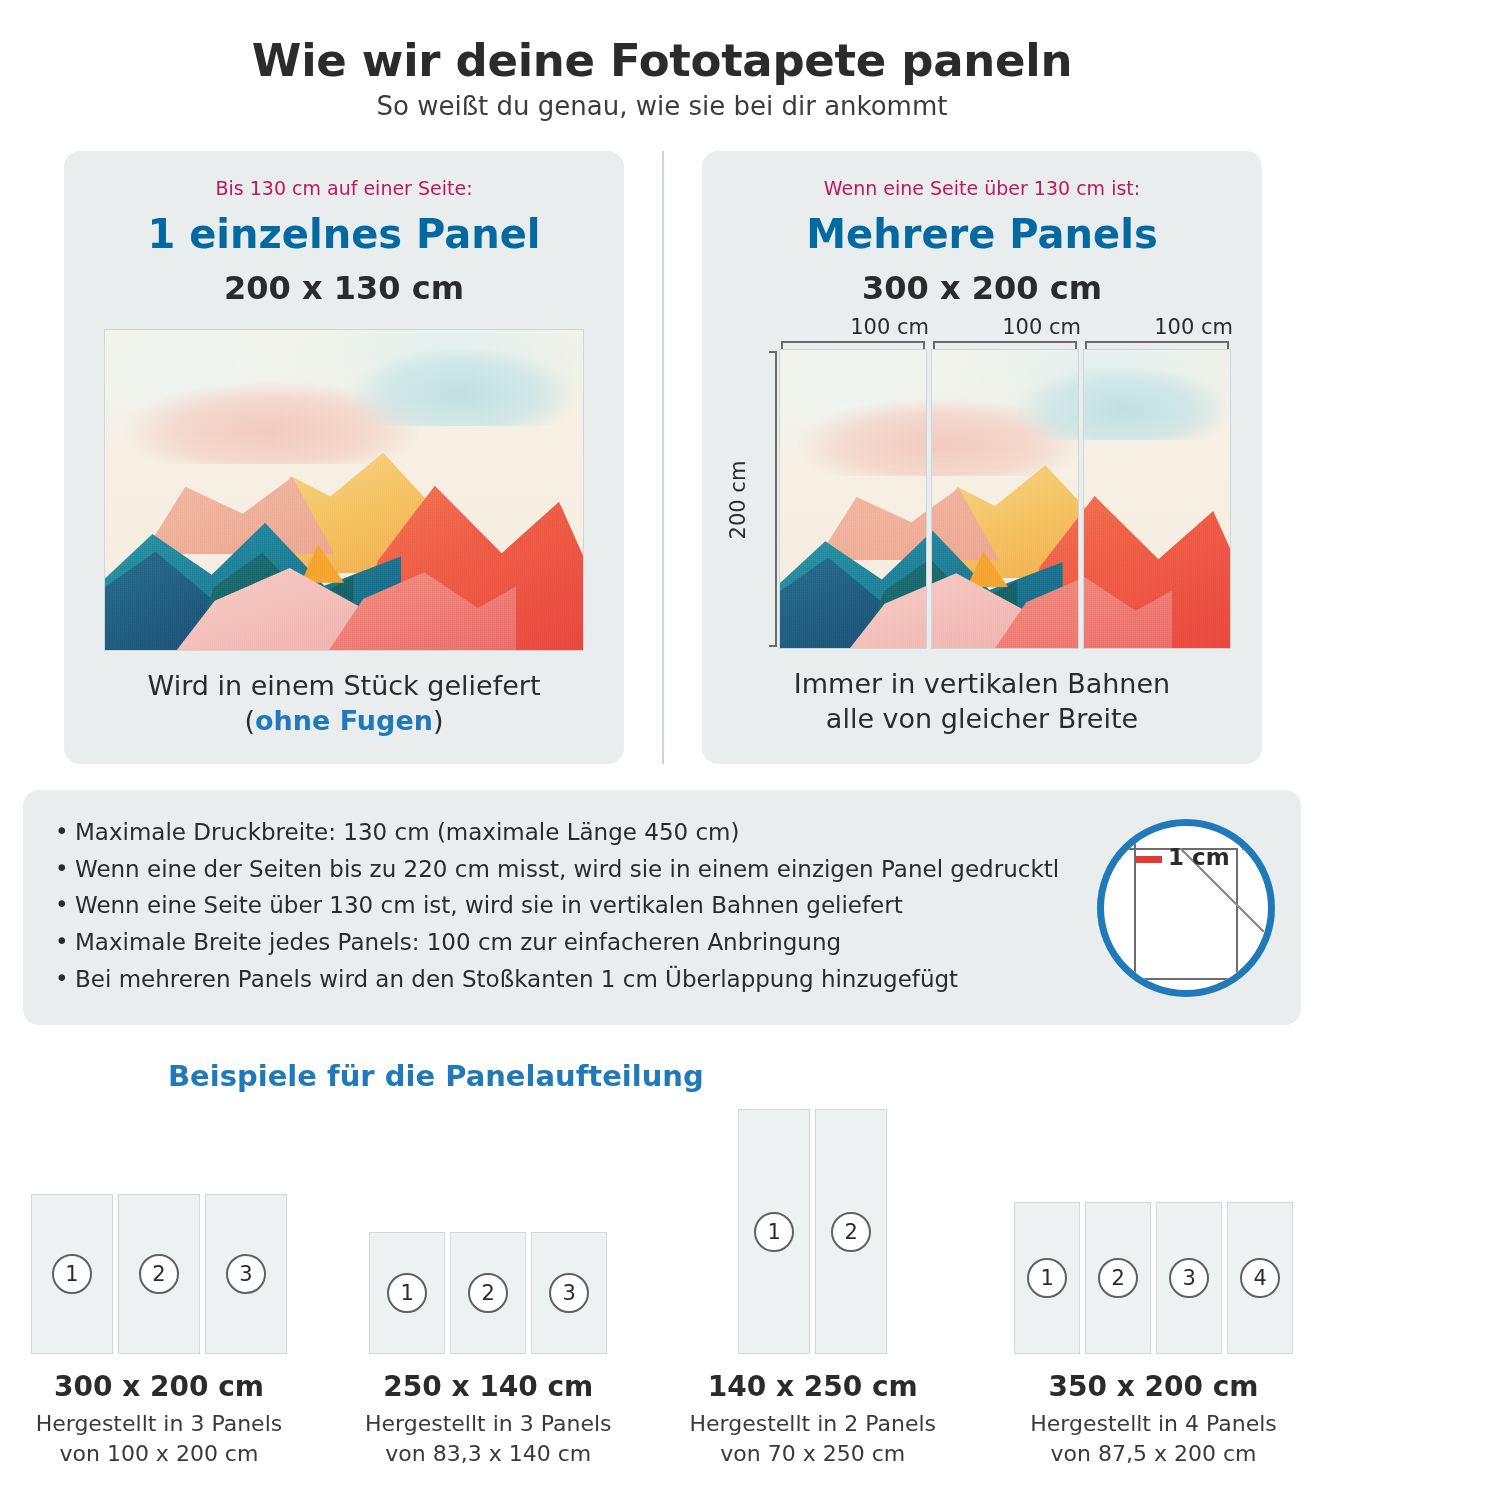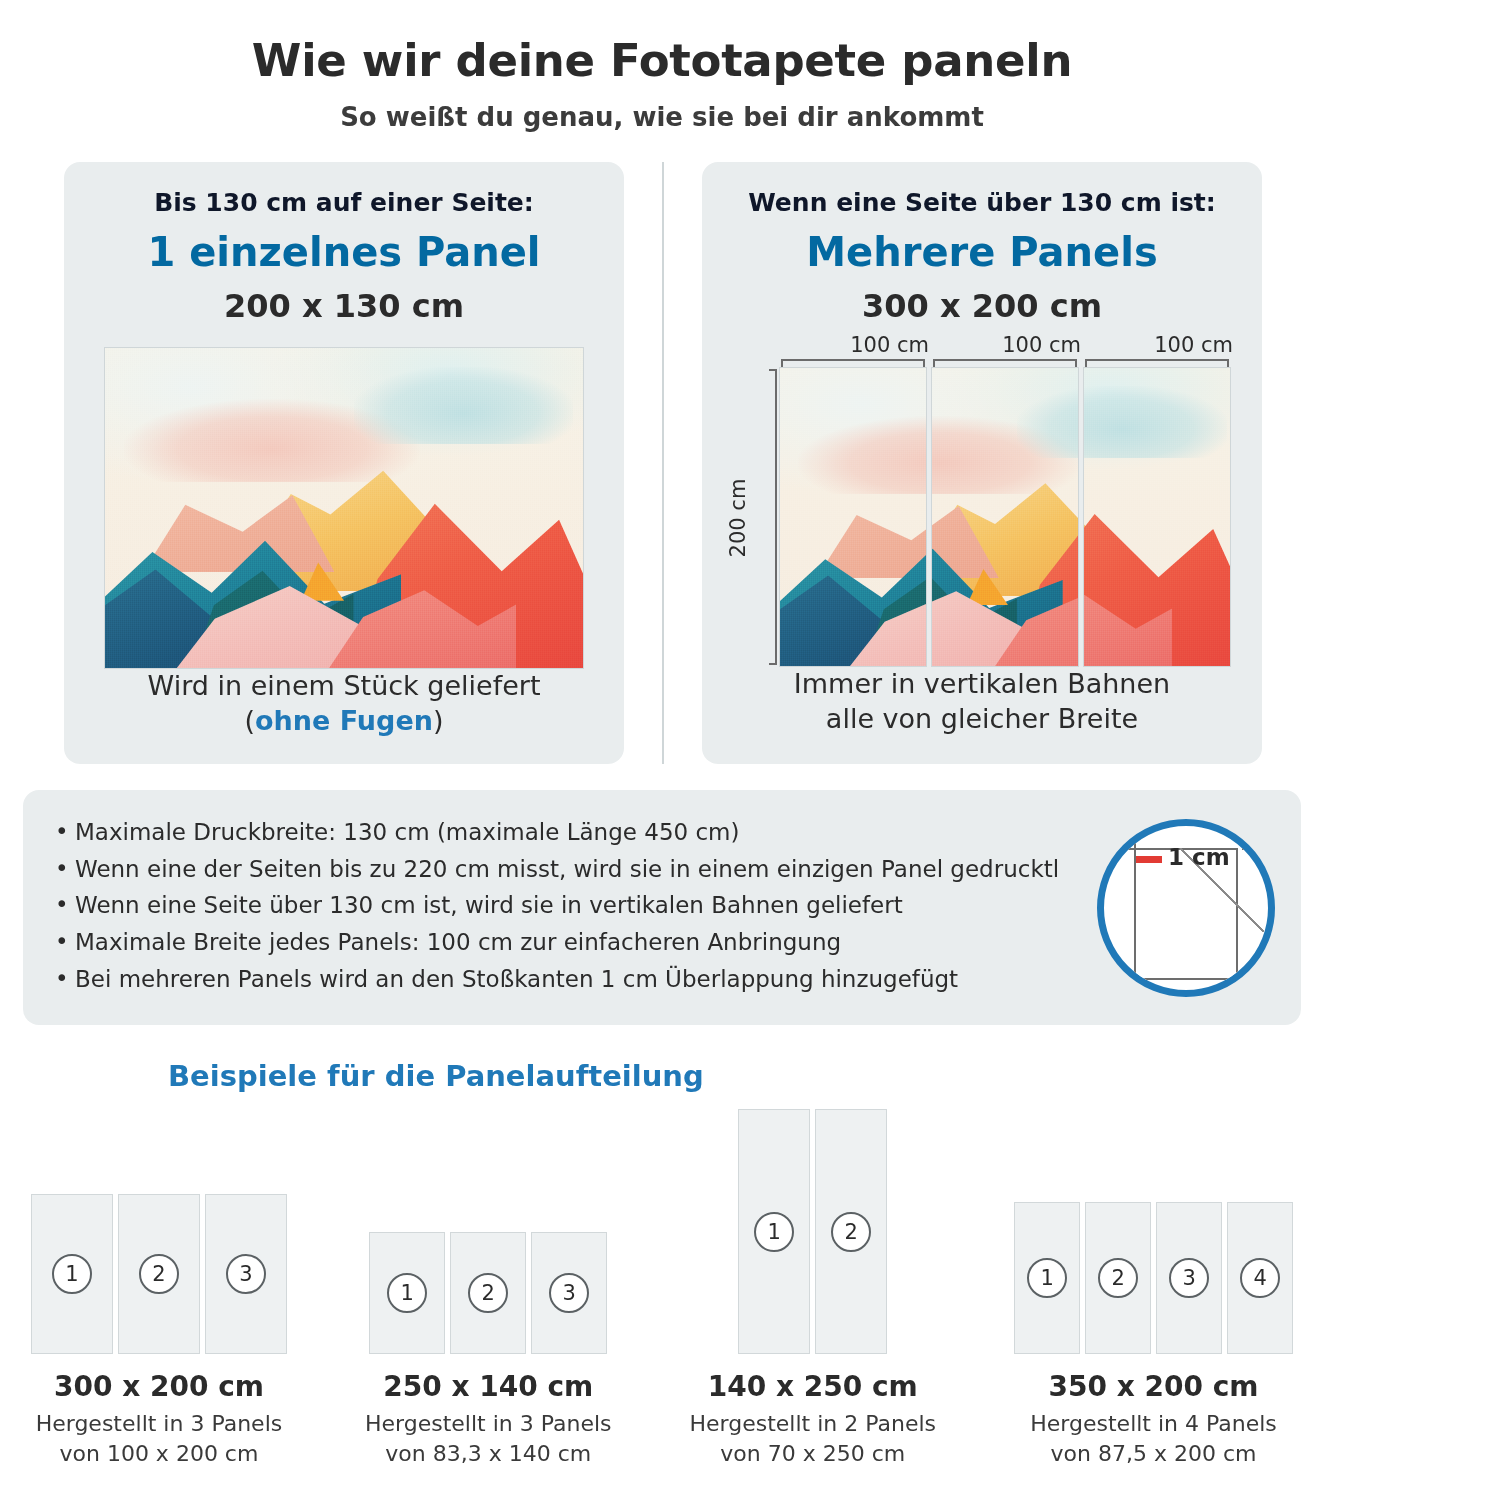--- a/index.html
+++ b/index.html
@@ -12,54 +12,54 @@
   }
   .page { position: relative; width: 1324px; height: 1500px; padding: 0; }
 
   
   .header { text-align: center; padding-top: 34px; }
   .header h1 {
     font-size: 45px; font-weight: bold; color: #2b2b2b;
     letter-spacing: -0.3px;
   }
   .header h2 {
-    font-size: 26px; font-weight: bold; color: #3c3c3c;
-    margin-top: 15px;
+    font-size: 26px; font-weight: normal; color: #3c3c3c;
+    margin-top: 4px;
   }
 
   
   .cards {
     display: flex; justify-content: center; align-items: stretch;
     margin-top: 30px; gap: 0;
   }
   .card {
     background: #e9edee;
     border-radius: 16px;
     width: 560px;
     padding: 26px 26px 26px 26px;
     text-align: center;
   }
   .card.left { margin-left: 2px; }
   .divider {
     width: 2px; background: #cfd6d8; margin: 0 38px;
     align-self: stretch;
   }
   .card .eyebrow {
-    font-size: 25px; font-weight: bold; color: #0f172a;
+    font-size: 19px; font-weight: normal; color: #be185d;
   }
   .card .big {
     font-size: 40px; font-weight: bold; color: #0369a1;
     margin-top: 12px;
   }
   .card .dims {
     font-size: 32px; font-weight: bold; color: #2b2b2b;
     margin-top: 12px;
   }
   .card .caption {
-    font-size: 27px; color: #2b2b2b; line-height: 1.28; 
+    font-size: 27px; color: #2b2b2b; line-height: 1.28; margin-top: 18px;
   }
   .card .caption .accent { color: #2079b8; font-weight: bold; }
 
   
   .art-wrap { margin-top: 22px; display: flex; justify-content: center; }
   .art {
     position: relative; overflow: hidden;
     border: 1px solid #cfd6d8;
     background: #f3efe6;
   }

